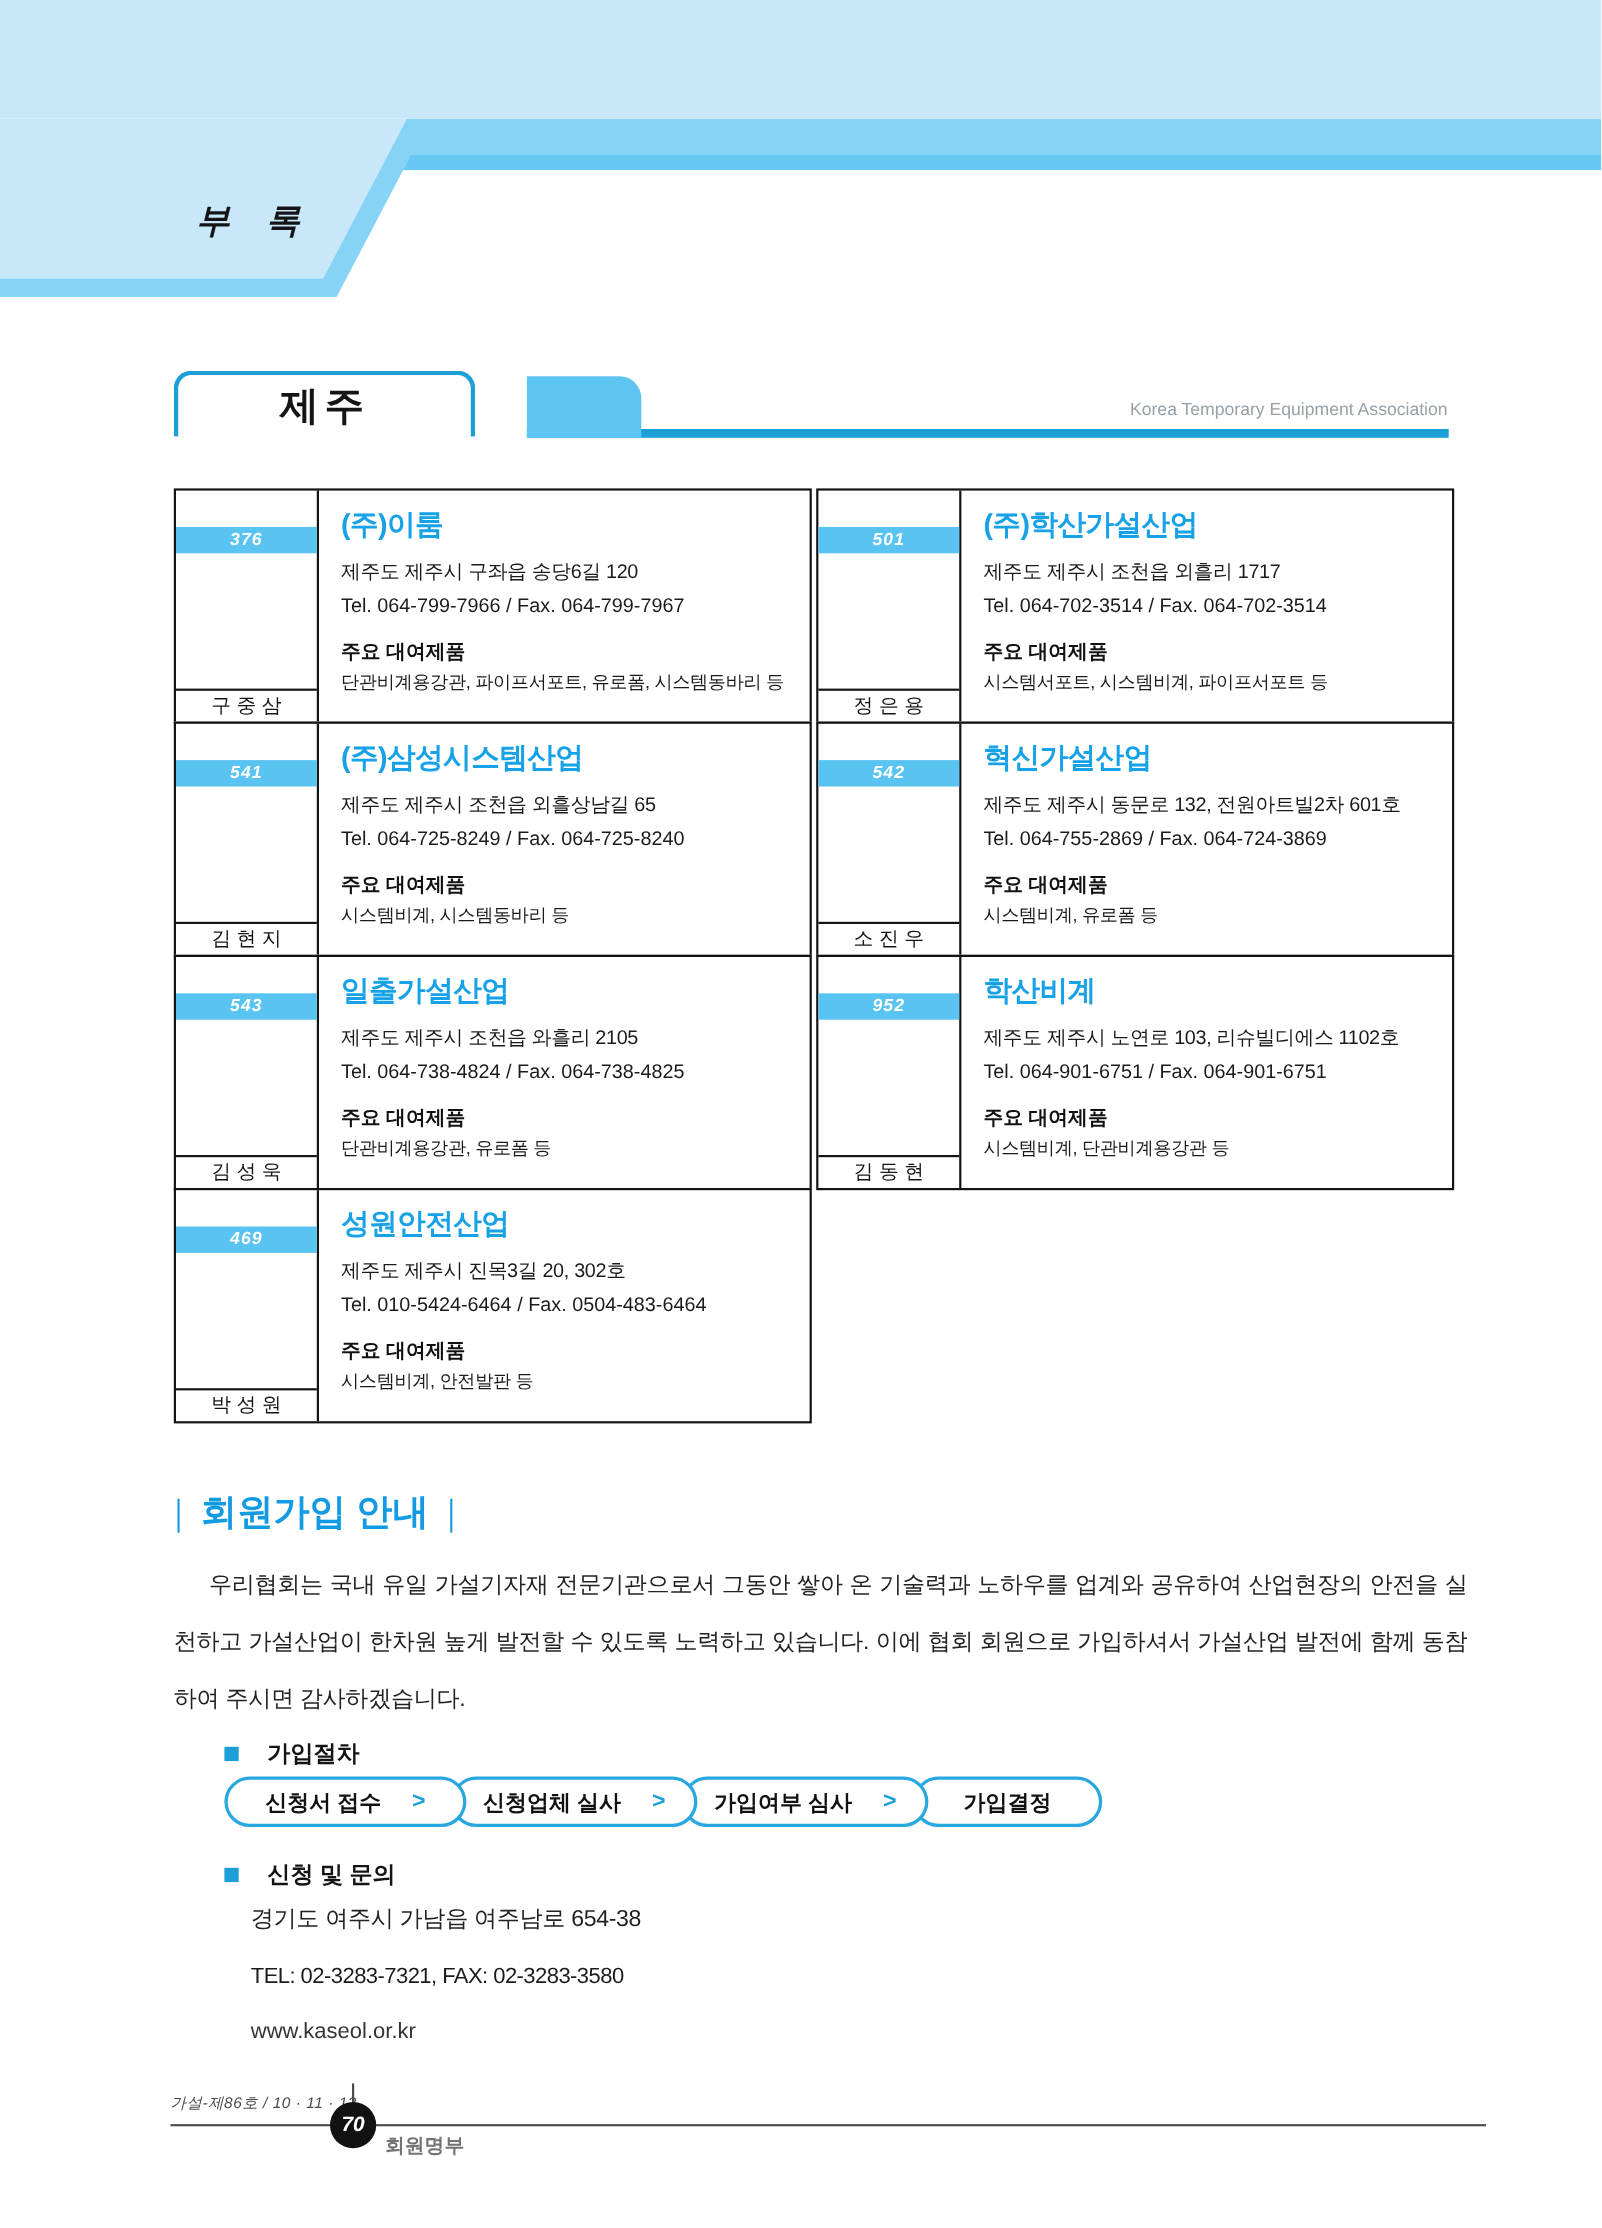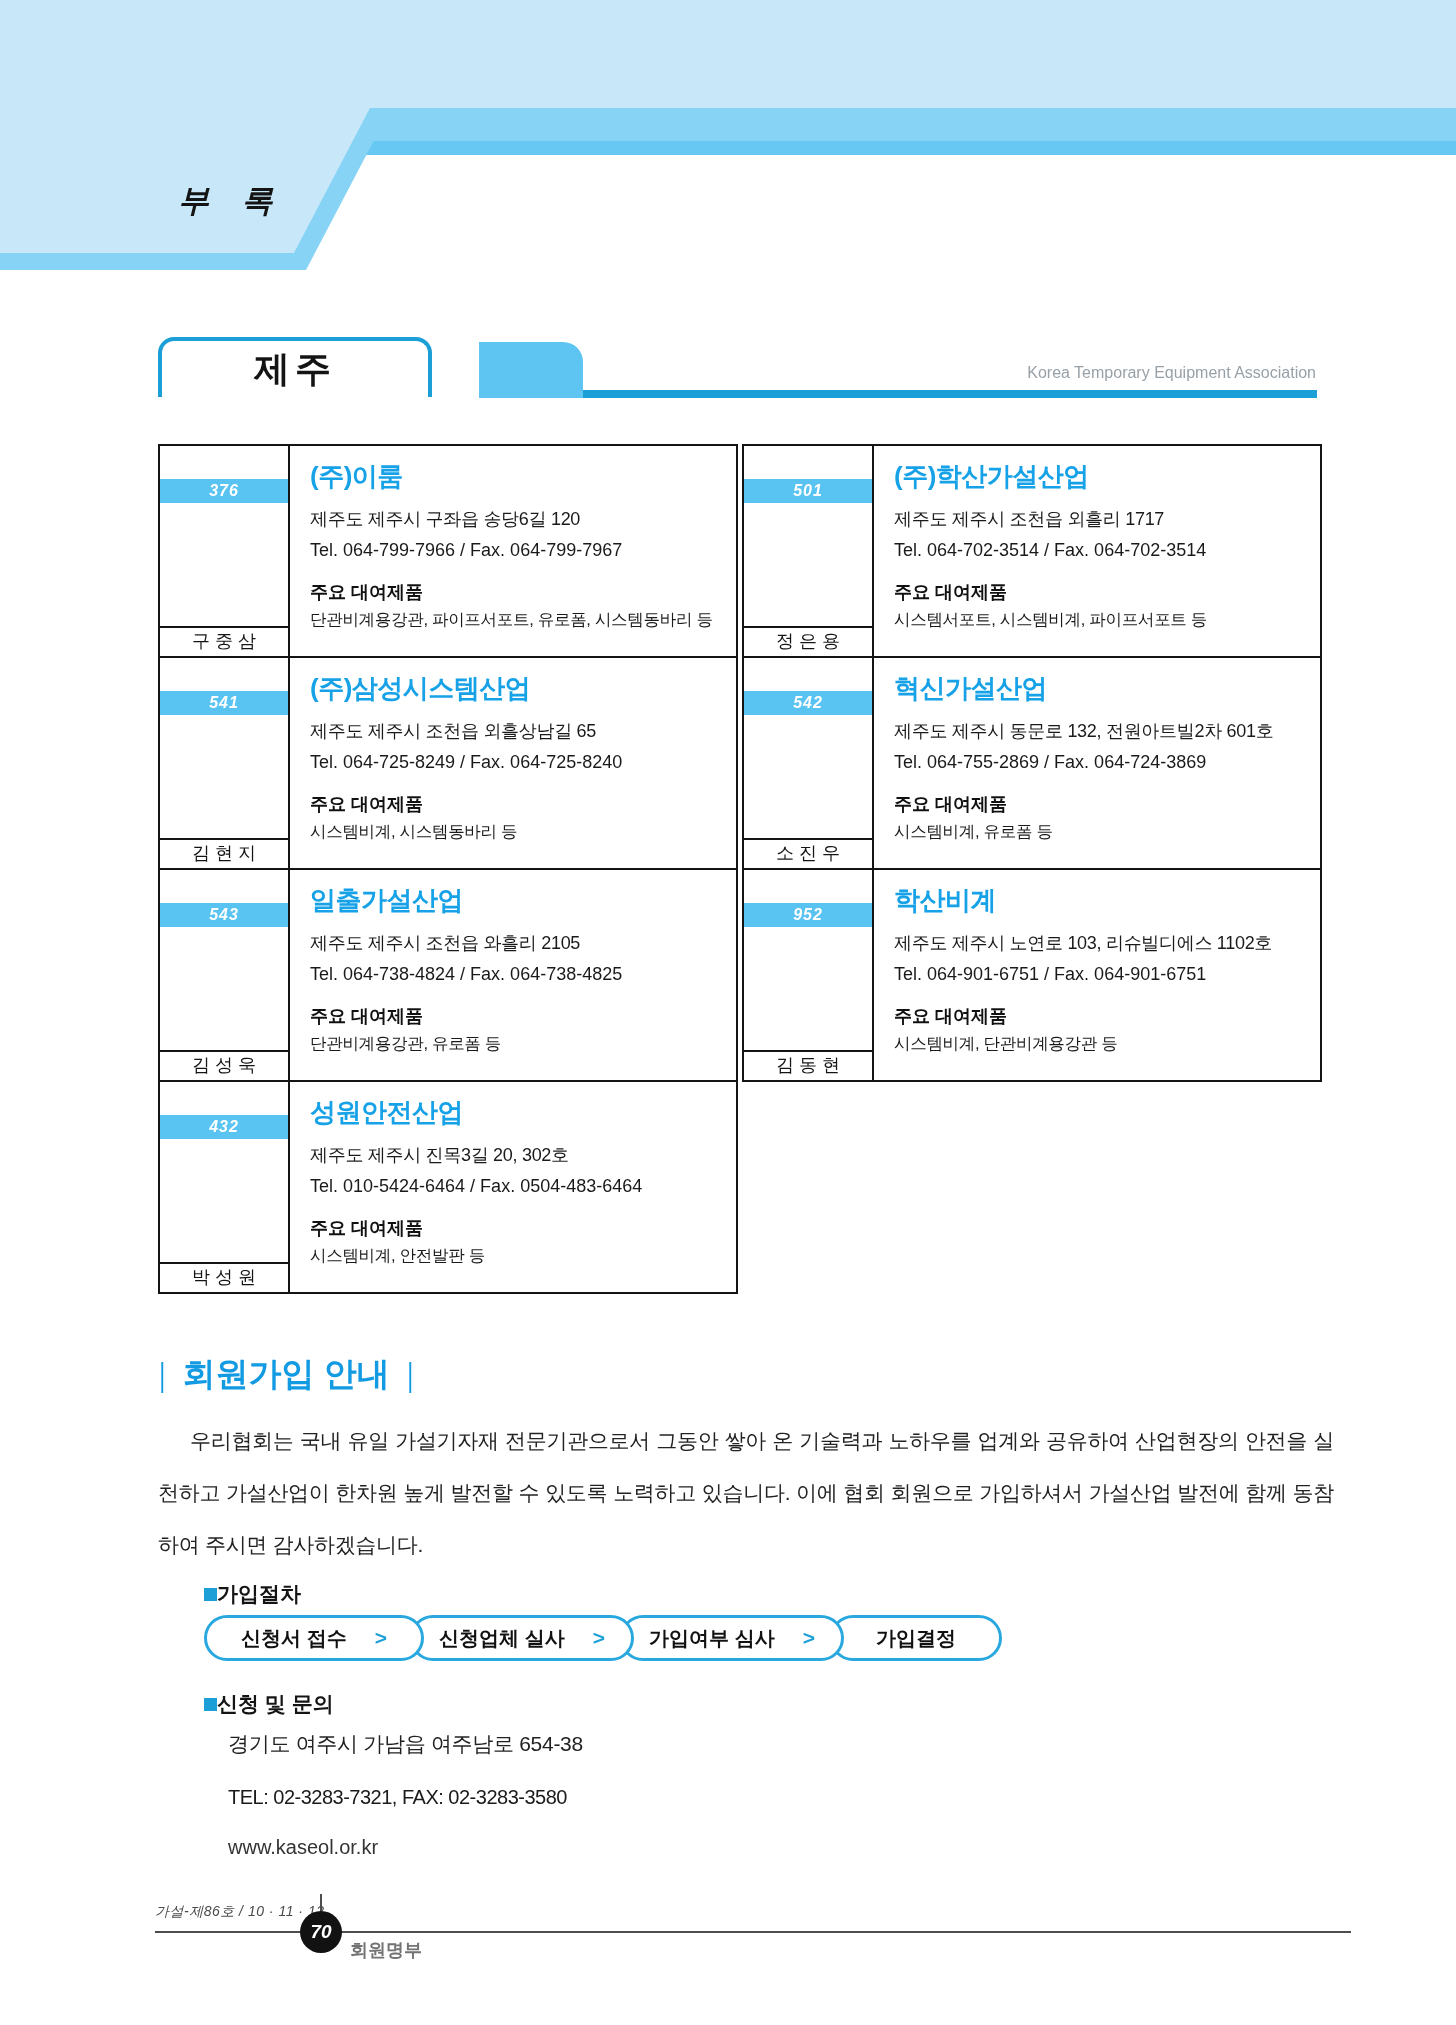--- a/index.html
+++ b/index.html
@@ -34,21 +34,21 @@
   .addr{margin-top:13px;font-size:18px;color:#1a1a1a;letter-spacing:-0.3px;}
   .telfax{margin-top:9px;font-size:18px;color:#1a1a1a;}
   .prod-label{margin-top:19px;font-size:18px;font-weight:bold;color:#111;}
   .prods{margin-top:5px;font-size:16.5px;color:#1a1a1a;letter-spacing:-0.3px;}
 
   
   .m-title{left:158px;top:1352px;font-size:33px;font-weight:bold;color:#129ae2;display:flex;align-items:center;gap:16px;}
   .m-bar{font-weight:400;transform:scaleX(.7);}
   .m-body{left:158px;top:1415px;width:1176px;font-size:21px;line-height:52px;text-align:justify;text-indent:32px;color:#222;letter-spacing:-0.3px;}
 
-  .sec-head{display:flex;align-items:center;gap:0;font-size:21px;font-weight:bold;color:#141414;}
+  .sec-head{display:flex;align-items:center;gap:26px;font-size:21px;font-weight:bold;color:#141414;}
   .bullet{display:inline-block;width:13px;height:13px;background:#1b9fd6;}
   .proc-head{left:204px;top:1580px;}
   .pills{left:204px;top:1615px;display:flex;align-items:center;}
   .pill{box-sizing:border-box;height:46px;border:3px solid #29a8e0;border-radius:23px;background:#fff;display:flex;align-items:center;justify-content:center;gap:28px;font-size:20px;font-weight:bold;color:#111;position:relative;}
   .pill-1{width:220px;z-index:4;}
   .pill-2{width:224px;margin-left:-14px;z-index:3;}
   .pill-3{width:224px;margin-left:-14px;z-index:2;}
   .pill-4{width:172px;margin-left:-14px;z-index:1;}
   .chev{color:#1b9fd6;font-size:21px;font-weight:bold;}
 
@@ -124,21 +124,21 @@
         <div class="company">일출가설산업</div>
         <div class="addr">제주도 제주시 조천읍 와흘리 2105</div>
         <div class="telfax">Tel. 064-738-4824 / Fax. 064-738-4825</div>
         <div class="prod-label">주요 대여제품</div>
         <div class="prods">단관비계용강관, 유로폼 등</div>
       </div>
     </div>
 
     <div class="card">
       <div class="card-left">
-        <div class="badge">432</div>
+        <div class="badge">469</div>
         <div class="flex-spacer"></div>
         <div class="rep">박 성 원</div>
       </div>
       <div class="card-main">
         <div class="company">성원안전산업</div>
         <div class="addr">제주도 제주시 진목3길 20, 302호</div>
         <div class="telfax">Tel. 010-5424-6464 / Fax. 0504-483-6464</div>
         <div class="prod-label">주요 대여제품</div>
         <div class="prods">시스템비계, 안전발판 등</div>
       </div>

